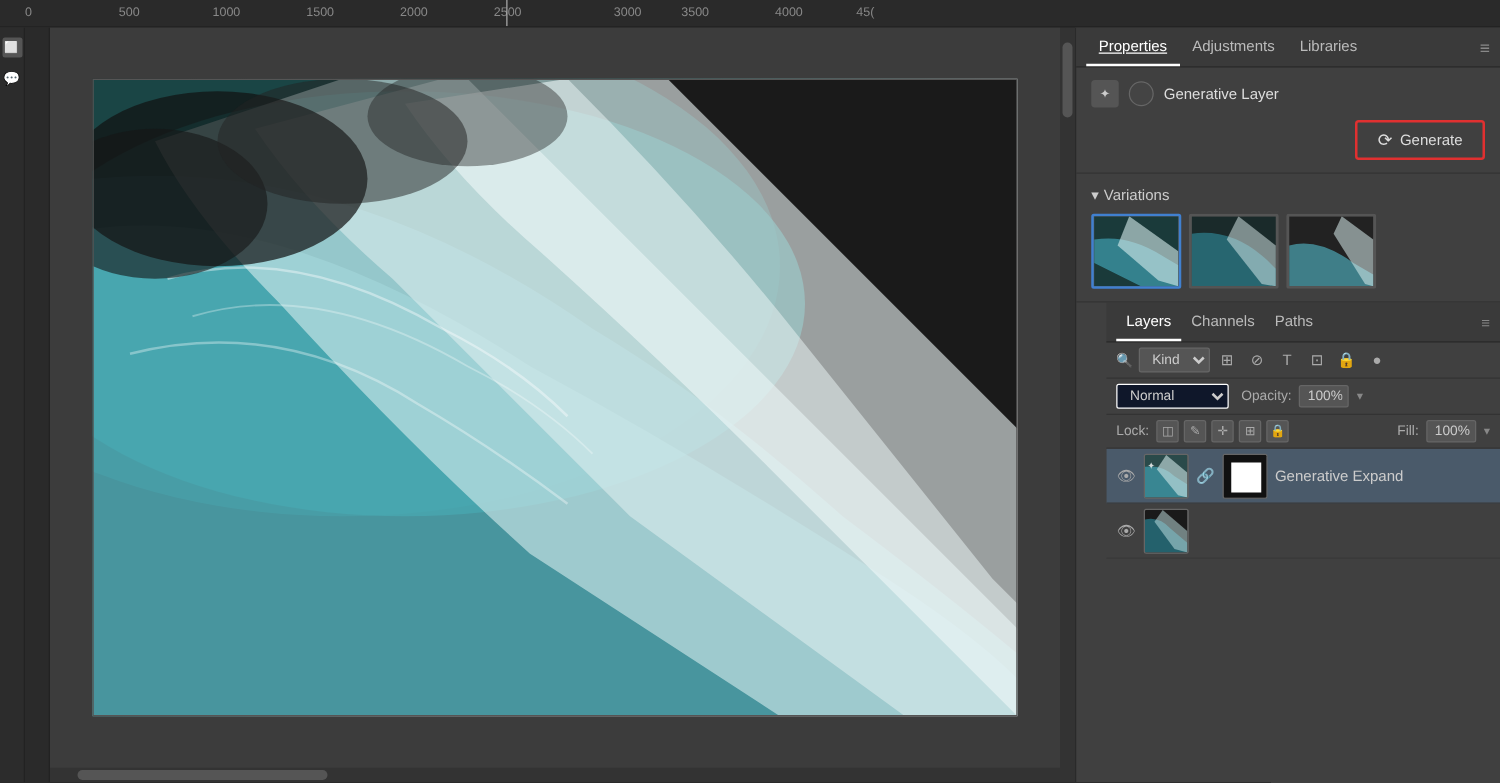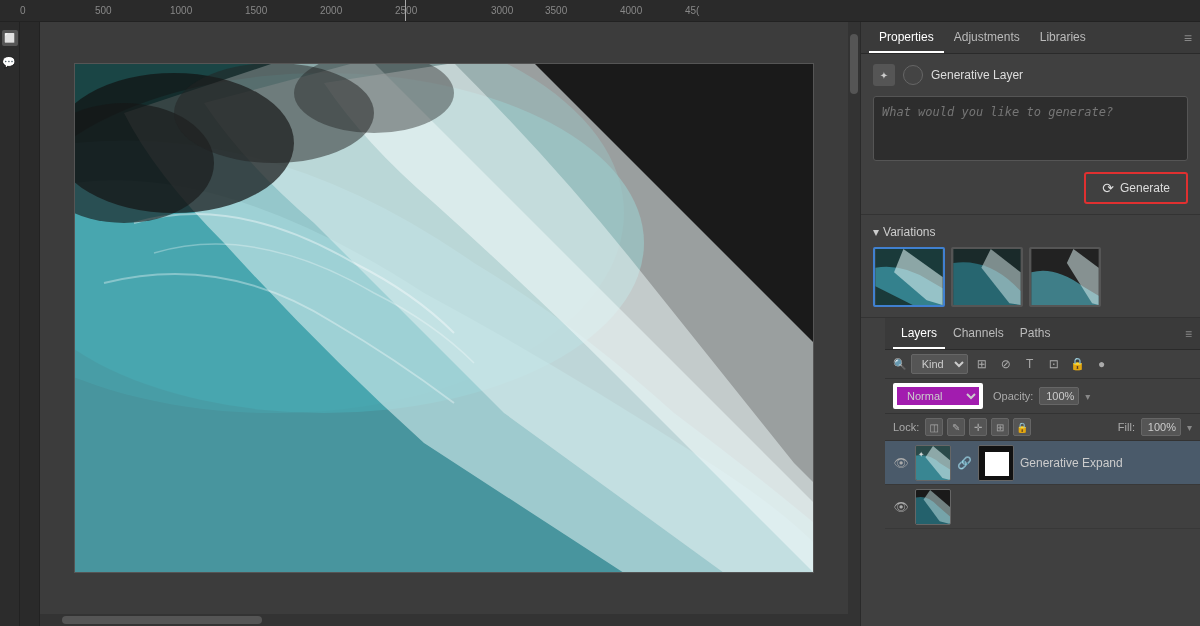--- a/index.html
+++ b/index.html
@@ -159,20 +159,21 @@
       display: flex;
       align-items: center;
       cursor: pointer;
       font-size: 12px;
       color: #bbb;
       border-bottom: 2px solid transparent;
     }
     .panel-tab.active {
       color: #fff;
       border-bottom: 2px solid #fff;
+      text-decoration: underline;
     }
     .panel-menu-icon {
       margin-left: auto;
       color: #888;
       cursor: pointer;
       font-size: 14px;
     }
 
     
     .properties-section {
@@ -363,22 +364,22 @@
     .blend-row {
       display: flex;
       align-items: center;
       padding: 4px 8px;
       gap: 6px;
       border-bottom: 1px solid #333;
       flex-shrink: 0;
     }
 
     .blend-select {
-      background: #a21caf;
-      border: 4px solid #ffffff;
+      background: #0f172a;
+      border: 1px solid #ffffff;
       color: #ccc;
       padding: 2px 6px;
       font-size: 11px;
       border-radius: 2px;
       width: 90px;
       cursor: pointer;
     }
 
     .opacity-label {
       color: #aaa;
@@ -677,21 +678,20 @@
       
       <div class="gen-layer-header">
         <div class="gen-icon">
           <span>✦</span>
         </div>
         <div style="width:20px;height:20px;background:#444;border-radius:50%;border:1px solid #666;"></div>
         <span class="gen-layer-label">Generative Layer</span>
       </div>
 
       
-      <textarea class="prompt-textarea" placeholder="What would you like to generate?" style=""></textarea>
 
       
       <div class="generate-btn-wrapper">
         <button class="generate-btn">
           <span style="font-size:14px;">⟳</span>
           <span>Generate</span>
         </button>
       </div>
     </div>
 

